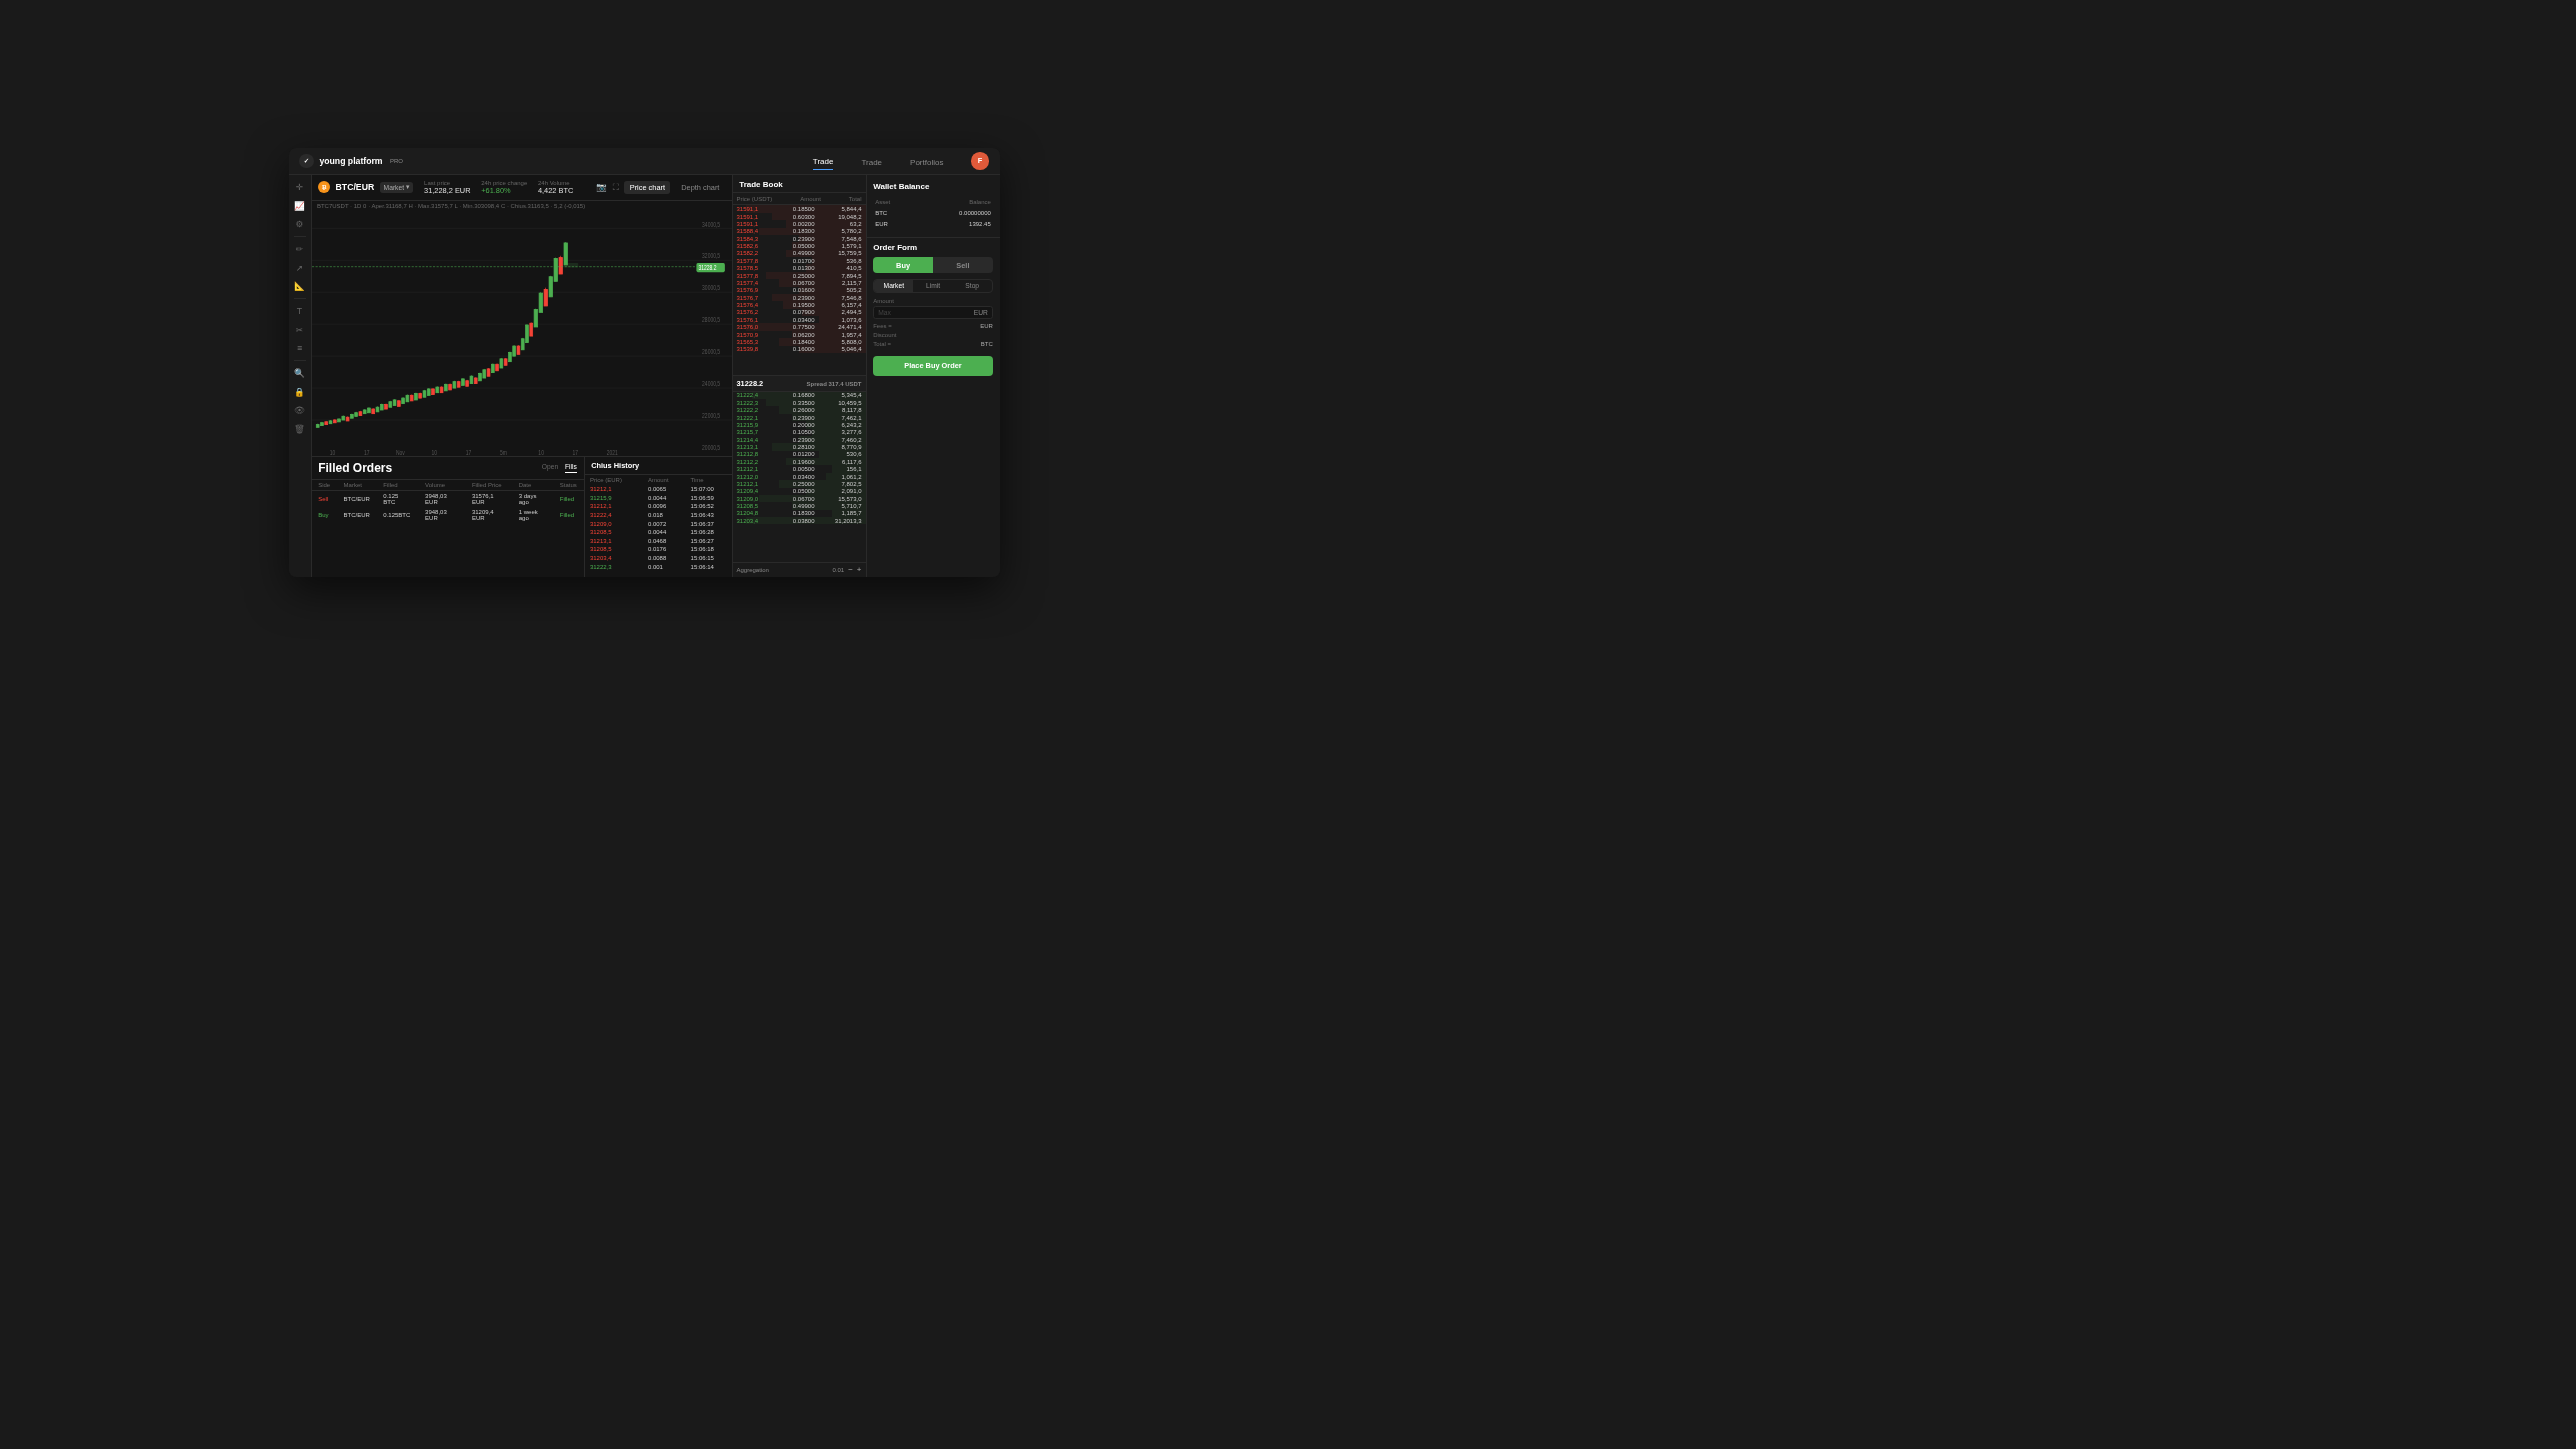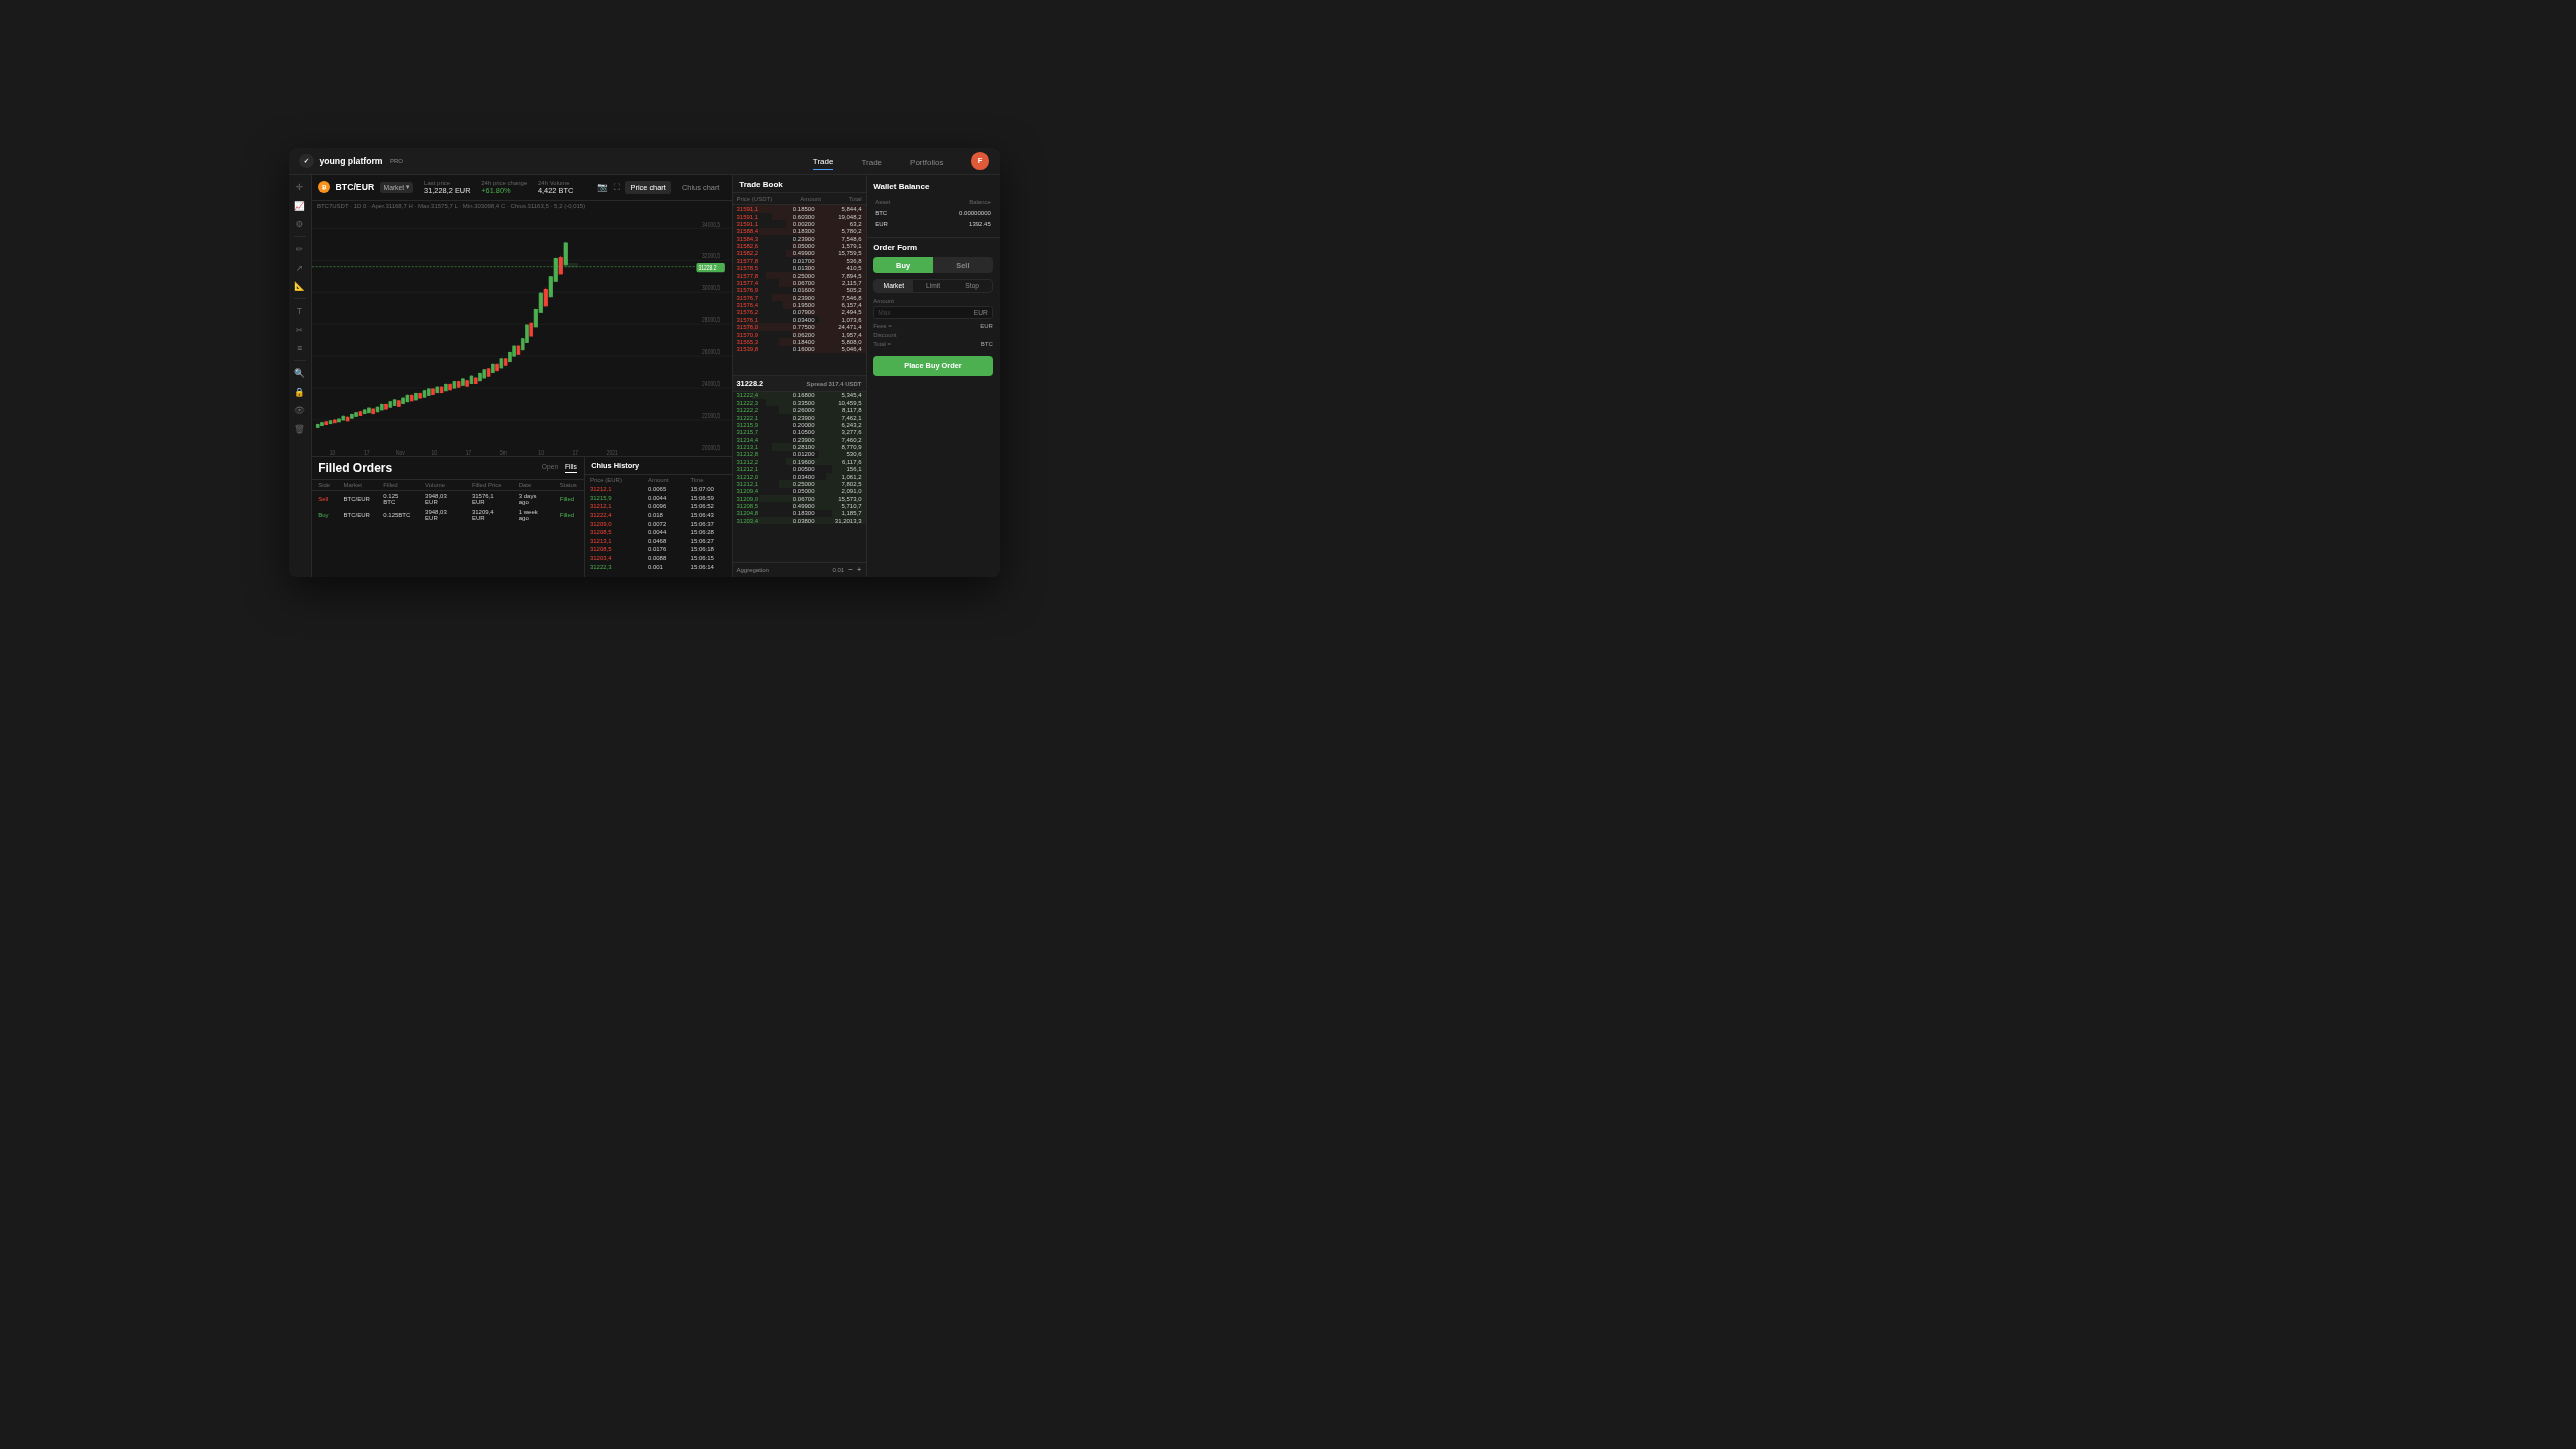--- a/index.html
+++ b/index.html
@@ -598,21 +598,21 @@
             <span class="stat-value green">+61.80%</span>
           </div>
           <div class="stat-group">
             <span class="stat-label">24h Volume</span>
             <span class="stat-value">4,422 BTC</span>
           </div>
           <div class="chart-tabs-top">
             <span class="chart-icon-btn">📷</span>
             <span class="chart-icon-btn">⛶</span>
             <span class="chart-tab active">Price chart</span>
-            <span class="chart-tab">Chius chart</span>
+            <span class="chart-tab">Depth chart</span>
           </div>
         </div>
 
         <div class="chart-canvas-area">
           <div class="chart-ohlc-info">BTC7USDT · 1D 0 · Aper.31168,7 H · Max.31575,7 L · Min.303098,4 C · Chius.31163,5 · 5,2 (-0,015)</div>
           <svg class="chart-svg" viewBox="0 0 590 280" preserveAspectRatio="none" style="font-size:11px">
 
             <line class="chart-grid-line" x1="0" y1="30" x2="590" y2="30"></line>
             <line class="chart-grid-line" x1="0" y1="65" x2="590" y2="65"></line>
             <line class="chart-grid-line" x1="0" y1="100" x2="590" y2="100"></line>

